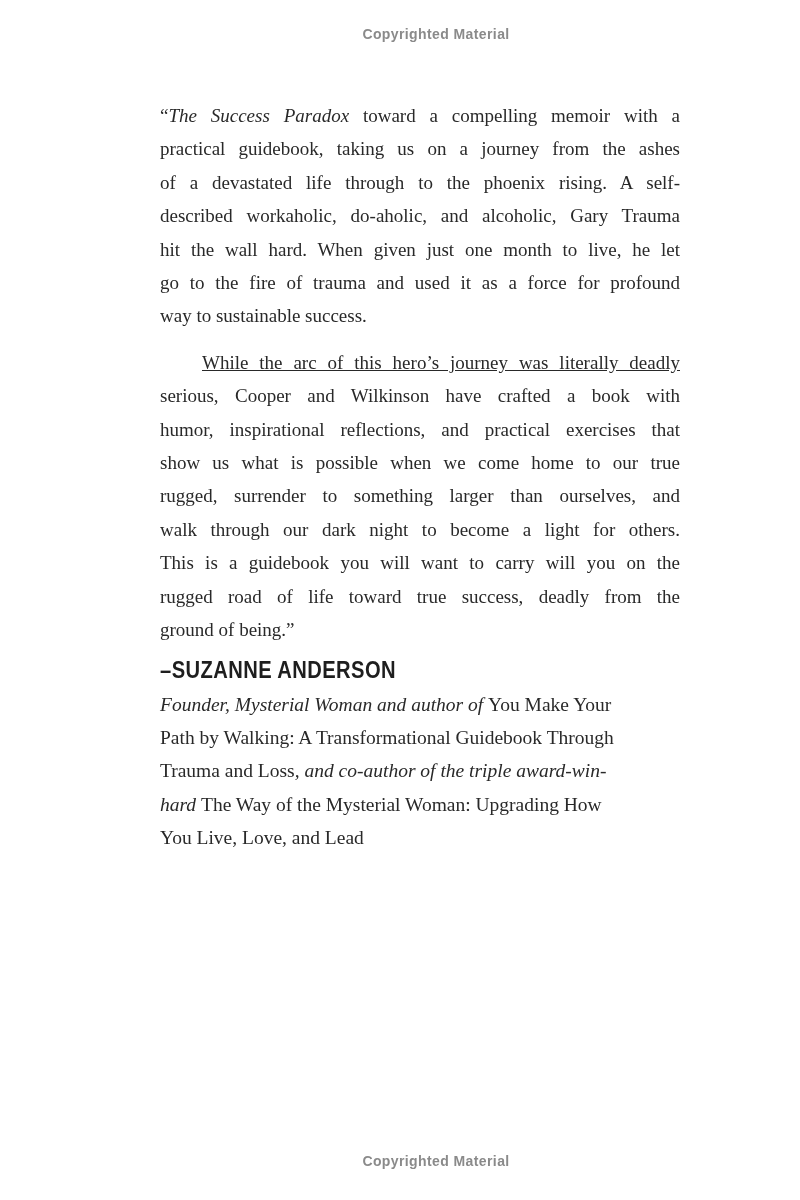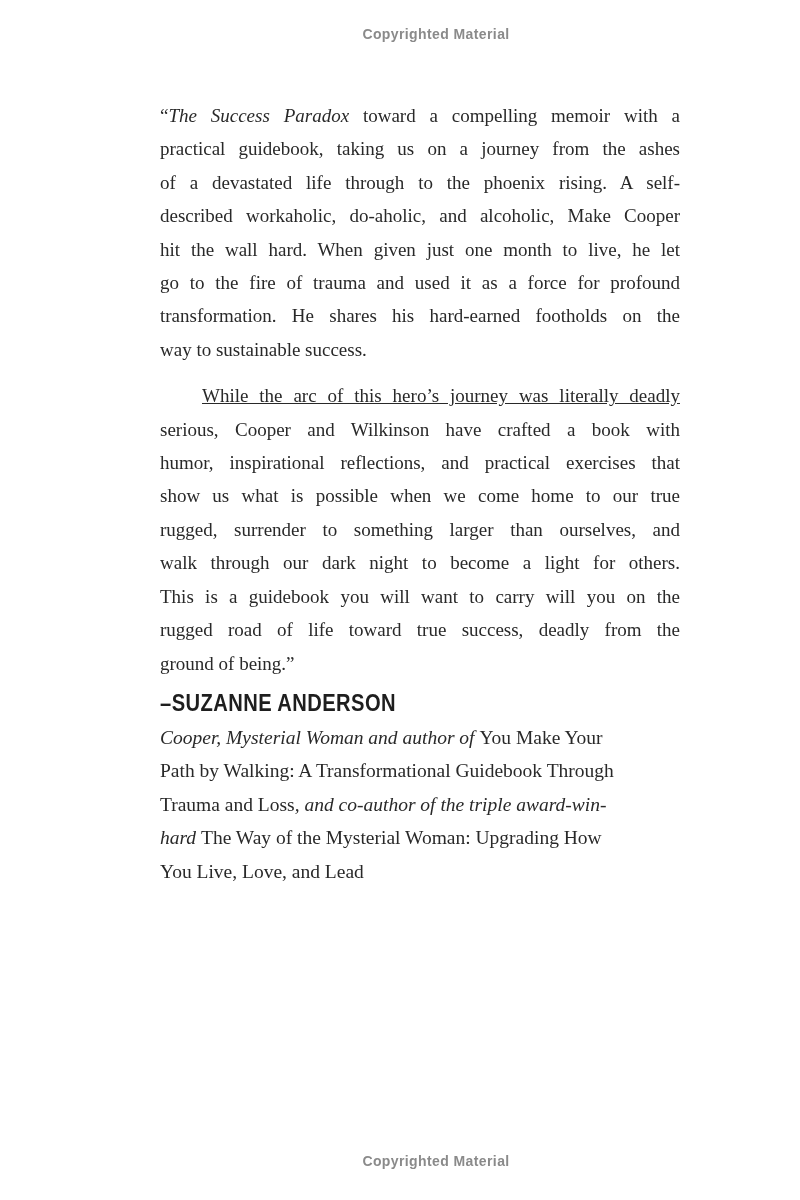--- a/index.html
+++ b/index.html
@@ -64,43 +64,42 @@
 
 <div class="page">
   <div class="copyright top">Copyrighted Material</div>
 
   <div class="content">
     <div id="quote-block">
         <div class="para">
           <div class="tline"><span>“</span><span class="it">The Success Paradox</span><span> toward a compelling memoir with a</span></div>
           <div class="tline"><span>practical guidebook, taking us on a journey from the ashes</span></div>
           <div class="tline"><span>of a devastated life through to the phoenix rising. A self-</span></div>
-          <div class="tline"><span>described workaholic, do-aholic, and alcoholic, Make Cooper</span></div>
+          <div class="tline"><span>described workaholic, do-aholic, and alcoholic, Gary Trauma</span></div>
           <div class="tline"><span>hit the wall hard. When given just one month to live, he let</span></div>
           <div class="tline"><span>go to the fire of trauma and used it as a force for profound</span></div>
-          <div class="tline"><span>transformation. He shares his hard-earned footholds on the</span></div>
           <div class="tline last"><span>way to sustainable success.</span></div>
         </div>
         <div class="para">
           <div class="tline indent"><span>While the arc of this hero’s journey was literally deadly</span></div>
           <div class="tline"><span>serious, Cooper and Wilkinson have crafted a book with</span></div>
           <div class="tline"><span>humor, inspirational reflections, and practical exercises that</span></div>
           <div class="tline"><span>show us what is possible when we come home to our true</span></div>
           <div class="tline"><span>rugged, surrender to something larger than ourselves, and</span></div>
           <div class="tline"><span>walk through our dark night to become a light for others.</span></div>
           <div class="tline"><span>This is a guidebook you will want to carry will you on the</span></div>
           <div class="tline"><span>rugged road of life toward true success, deadly from the</span></div>
           <div class="tline last"><span>ground of being.”</span></div>
         </div>
       </div>
 
     <div class="attrib-name">–SUZANNE ANDERSON</div>
 
     <div id="credentials-block" class="credentials">
-        <div class="cline"><span class="it">Cooper, Mysterial Woman and author of </span><span>You Make Your</span></div>
+        <div class="cline"><span class="it">Founder, Mysterial Woman and author of </span><span>You Make Your</span></div>
         <div class="cline"><span>Path by Walking: A Transformational Guidebook Through</span></div>
         <div class="cline"><span>Trauma and Loss</span><span class="it">, and co-author of the triple award-win-</span></div>
         <div class="cline"><span class="it">hard </span><span>The Way of the Mysterial Woman: Upgrading How</span></div>
         <div class="cline"><span>You Live, Love, and Lead</span></div>
       </div>
   </div>
 
   <div class="copyright bottom">Copyrighted Material</div>
 </div>
 

